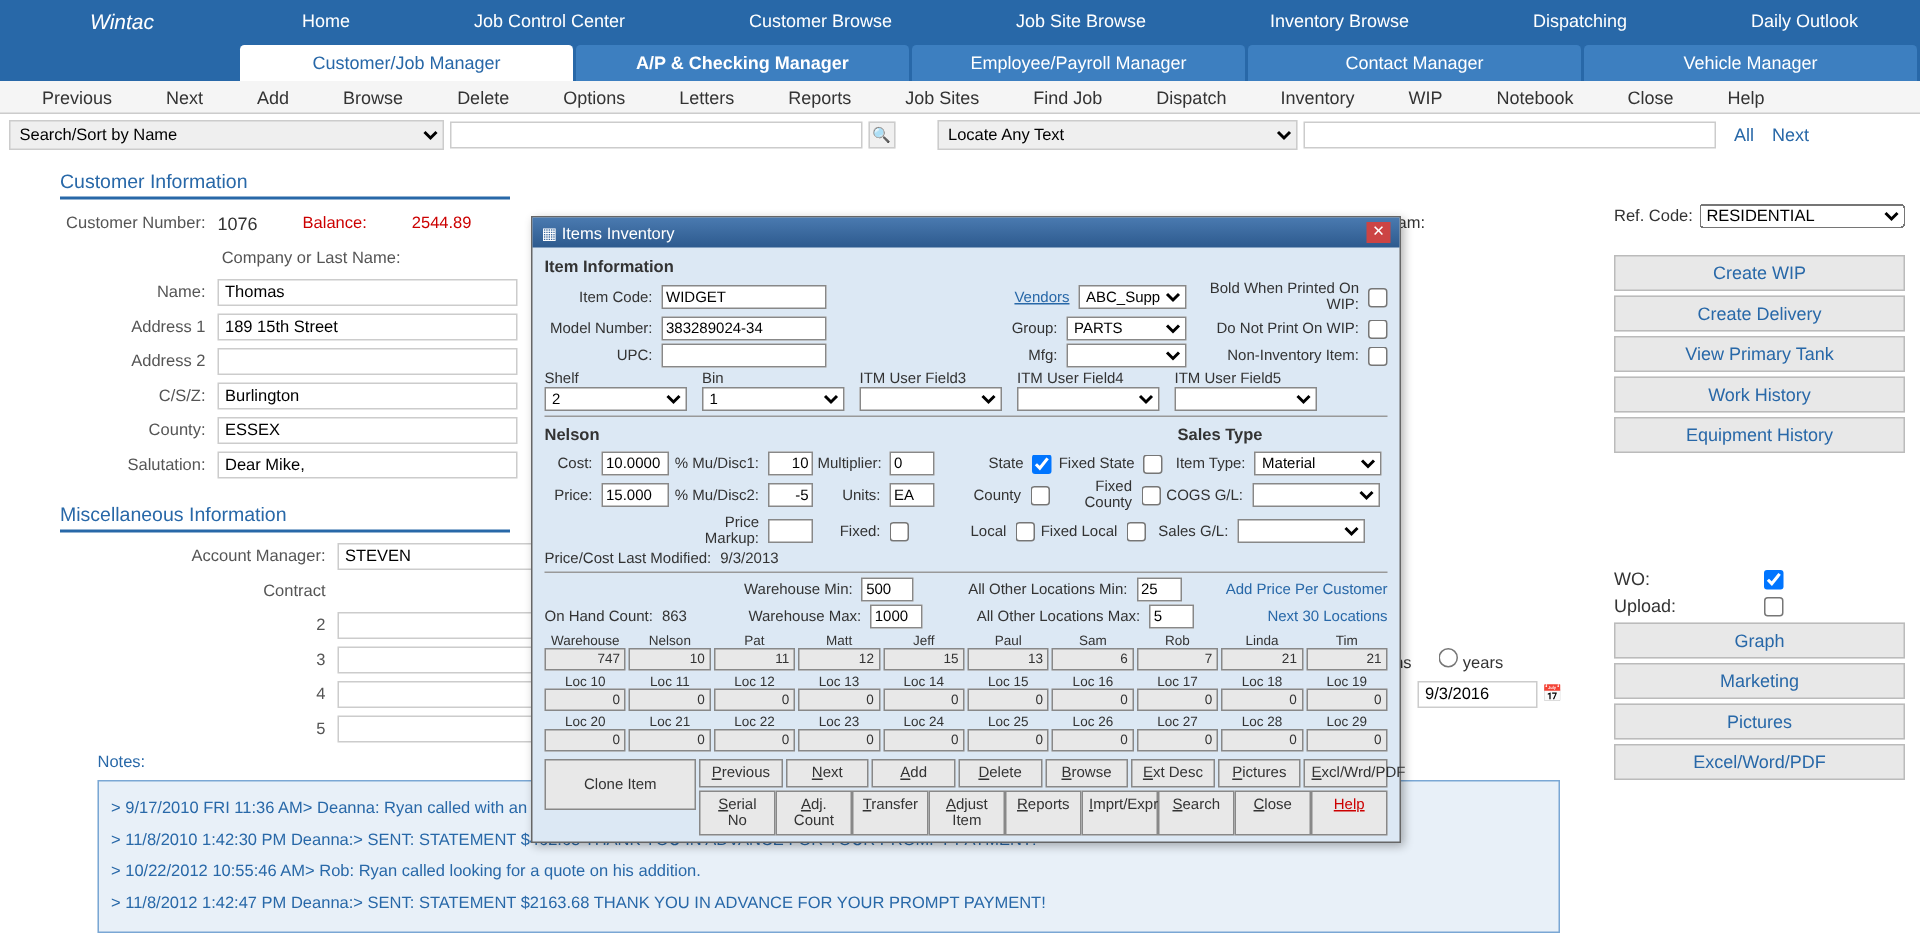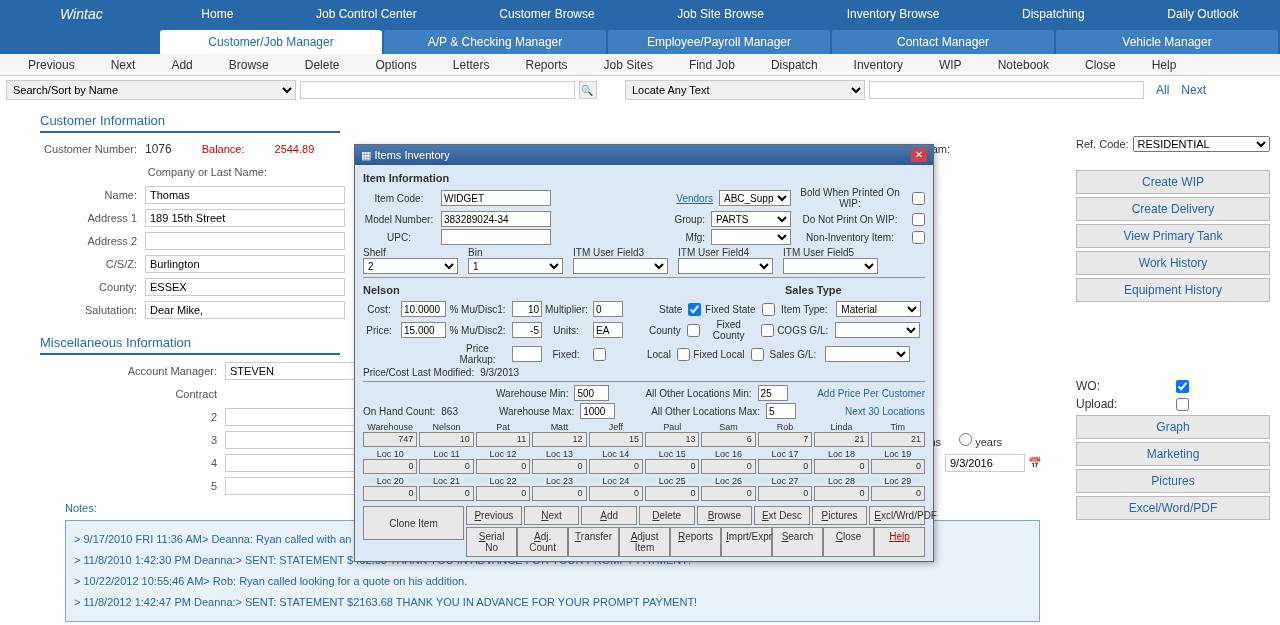--- a/index.html
+++ b/index.html
@@ -40,21 +40,21 @@
 .revenue{border-top:2px solid #2868a8;margin-top:10px;padding-top:4px}
 .revenue-title{text-align:center;color:#2868a8;font-size:13px;margin-bottom:10px}
 .rev-row{display:flex;justify-content:space-between;font-size:12px;margin:8px 0}
 
 .dialog{position:absolute;left:354px;top:144px;width:580px;background:#dce8f4;border:1px solid #666;box-shadow:2px 2px 6px rgba(0,0,0,0.3);font-size:10px}
 .dlg-title{background:linear-gradient(#4a7ab0,#2d5a8e);color:#fff;padding:3px 6px;display:flex;justify-content:space-between;align-items:center;font-size:11px}
 .dlg-close{background:#c44;color:#fff;width:16px;height:14px;text-align:center;cursor:pointer;font-size:10px;line-height:14px}
 .dlg-body{padding:4px 8px}
 .dlg-sect{font-weight:bold;font-size:11px;margin:3px 0}
 .dlg-row{display:flex;align-items:center;margin:2px 0;gap:3px}
-.dlg-lbl{text-align:center;font-size:10px;padding-right:3px}
+.dlg-lbl{text-align:right;font-size:10px;padding-right:3px}
 .dlg-inp{border:1px solid #888;background:#fff;font-size:10px;padding:1px 2px;height:16px}
 .dlg-sel{border:1px solid #888;background:#fff;font-size:10px;height:16px}
 .loc-grid{display:grid;grid-template-columns:repeat(10,1fr);gap:2px;margin-top:3px}
 .loc-cell{text-align:center;font-size:9px}
 .loc-val{border:1px solid #888;background:#e8e8e8;font-size:9px;text-align:right;padding:1px 3px;height:15px}
 .dlg-btns{display:flex;gap:2px;margin-top:5px;flex-wrap:wrap}
 .dlg-btn{border:1px solid #888;background:#e8e8e8;font-size:10px;padding:3px 4px;cursor:pointer;flex:1;text-align:center;min-width:50px}
 .dlg-btn.help{color:#c00;text-decoration:underline}
 .link-blue{color:#2868a8;cursor:pointer;font-size:10px}
 .link-underline{text-decoration:underline}
@@ -73,21 +73,21 @@
       <span class="topnav-item">Inventory Browse</span>
       <span class="topnav-item">Dispatching</span>
       <span class="topnav-item">Daily Outlook</span>
     </div>
 </div>
 
 <div class="tabbar">
   <div class="tabbar-spacer"></div>
   <div id="tabs-container" style="display:flex;flex:1">
       <div class="tab active" style="flex: 1 1 0%; text-align: center;">Customer/Job Manager</div>
-      <div class="tab" style="flex: 1 1 0%; text-align: center;">A/P &amp; Checking Manager</div>
+      <div class="tab" style="flex: 1 1 0%; text-align: center; font-weight: bold;">A/P &amp; Checking Manager</div>
       <div class="tab" style="flex: 1 1 0%; text-align: center;">Employee/Payroll Manager</div>
       <div class="tab" style="flex: 1 1 0%; text-align: center;">Contact Manager</div>
       <div class="tab" style="flex: 1 1 0%; text-align: center;">Vehicle Manager</div>
     </div>
 </div>
 
 <div class="menubar" id="menubar">
     <span>Previous</span>
     <span>Next</span>
     <span>Add</span>

